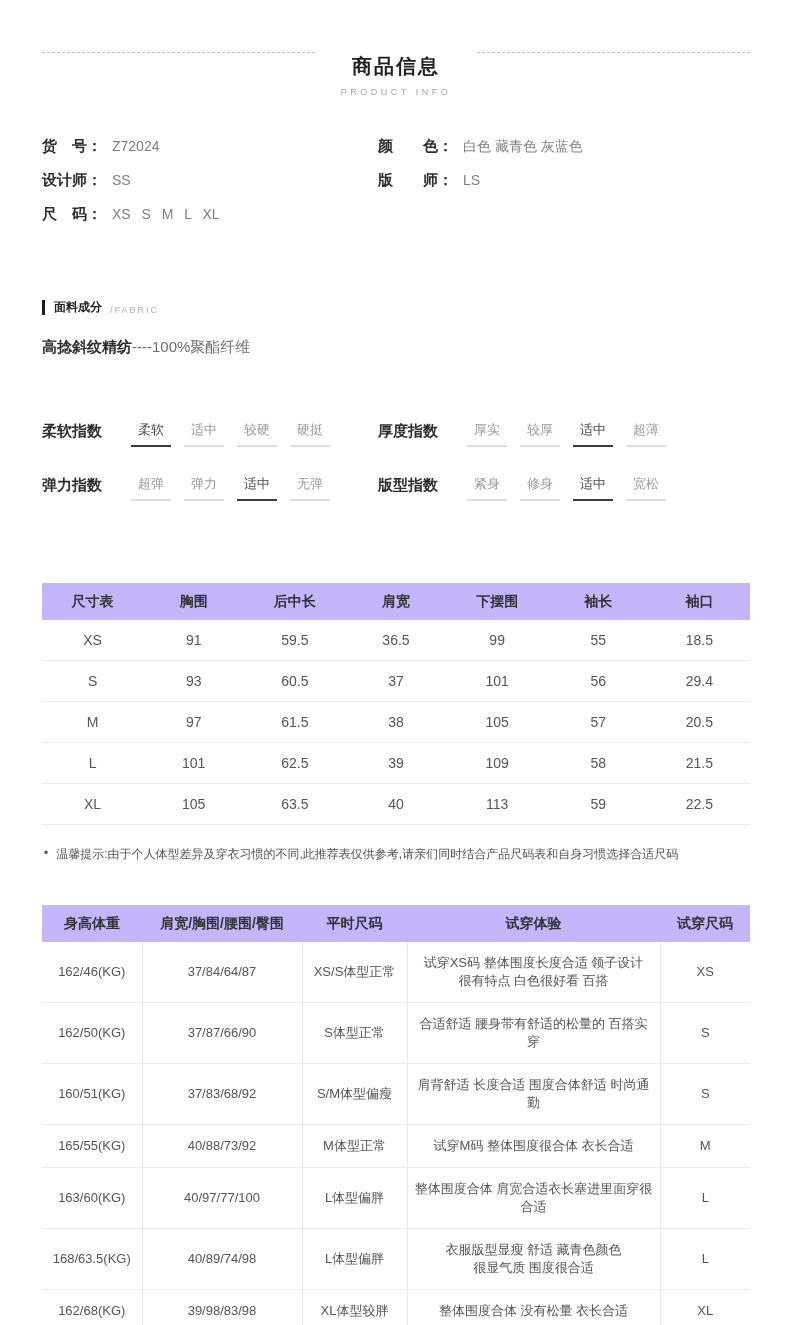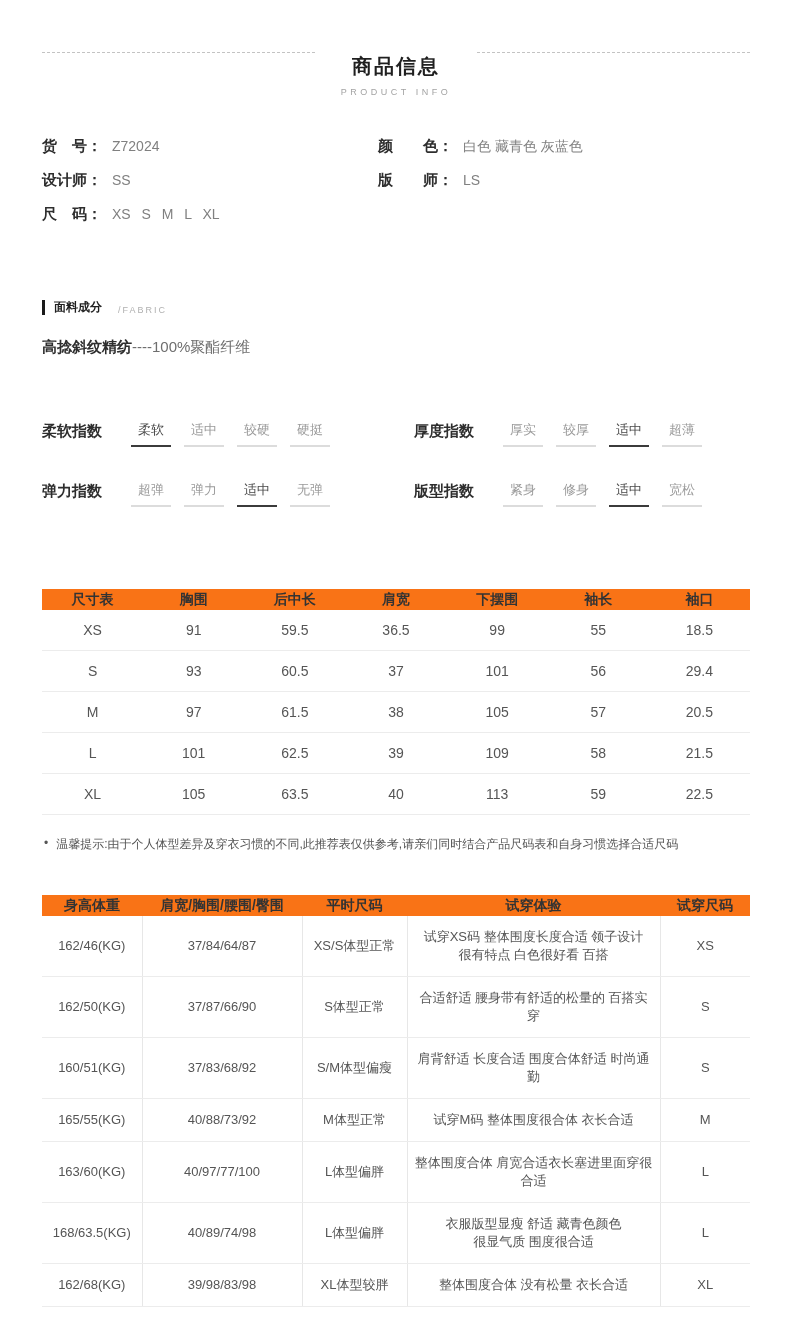--- a/index.html
+++ b/index.html
@@ -29,49 +29,48 @@
   .info-row { font-size: 15px; line-height: 18px; }
   .info-label { font-weight: bold; color: #2e2e2e; margin-right: 10px; }
   .info-value { color: #808080; font-size: 14px; }
   .info-value.spaced { word-spacing: 7px; }
 
   
   .fabric { margin-top: 76px; }
   .sec-title-row { display: flex; align-items: center; }
   .sec-bar { width: 3px; height: 15px; background: #1a1a1a; margin-right: 9px; }
   .sec-title { font-size: 12px; font-weight: bold; color: #1f1f1f; }
-  .sec-tag { font-size: 9px; color: #b0b0b0; letter-spacing: 2px; margin-left: 16px; margin-top: 4px; }
+  .sec-tag { font-size: 9px; color: #b0b0b0; letter-spacing: 2px; margin-left: 8px; margin-top: 4px; }
   .fabric-line { margin-top: 22px; font-size: 15px; }
   .fabric-name { font-weight: bold; color: #2e2e2e; }
   .fabric-comp { color: #6e6e6e; }
 
   
   .index-grid {
     margin-top: 66px;
     display: grid;
     grid-template-columns: 336px 1fr;
     row-gap: 30px;
-    gap: 36px;
   }
   .index-group { display: flex; align-items: flex-start; }
   .index-label { font-size: 15px; font-weight: bold; color: #2e2e2e; width: 76px; margin-right: 13px; line-height: 16px; }
   .index-options { display: flex; }
   .index-option {
     width: 40px; margin-right: 13px;
     text-align: center; font-size: 13px; color: #9a9a9a;
     padding-bottom: 8px; border-bottom: 2px solid #dcdcdc;
     line-height: 14px;
   }
   .index-option.selected { color: #4a4a4a; border-bottom-color: #3b3b3b; }
 
   
   table { border-collapse: collapse; table-layout: fixed; width: 708px; }
   th {
-    background: #f97316; font-size: 14px; font-weight: bold; color: #333;
-    text-align: center; padding: 2px 4px; line-height: 17px;
+    background: #c4b5fd; font-size: 14px; font-weight: bold; color: #333;
+    text-align: center; padding: 10px 4px; line-height: 17px;
   }
   td {
     font-size: 14px; color: #555; text-align: center;
     border-bottom: 1px solid #ececec; line-height: 18px;
   }
 
   
   .size-table { margin-top: 82px; }
   .size-table td { padding: 11px 4px; }
 

